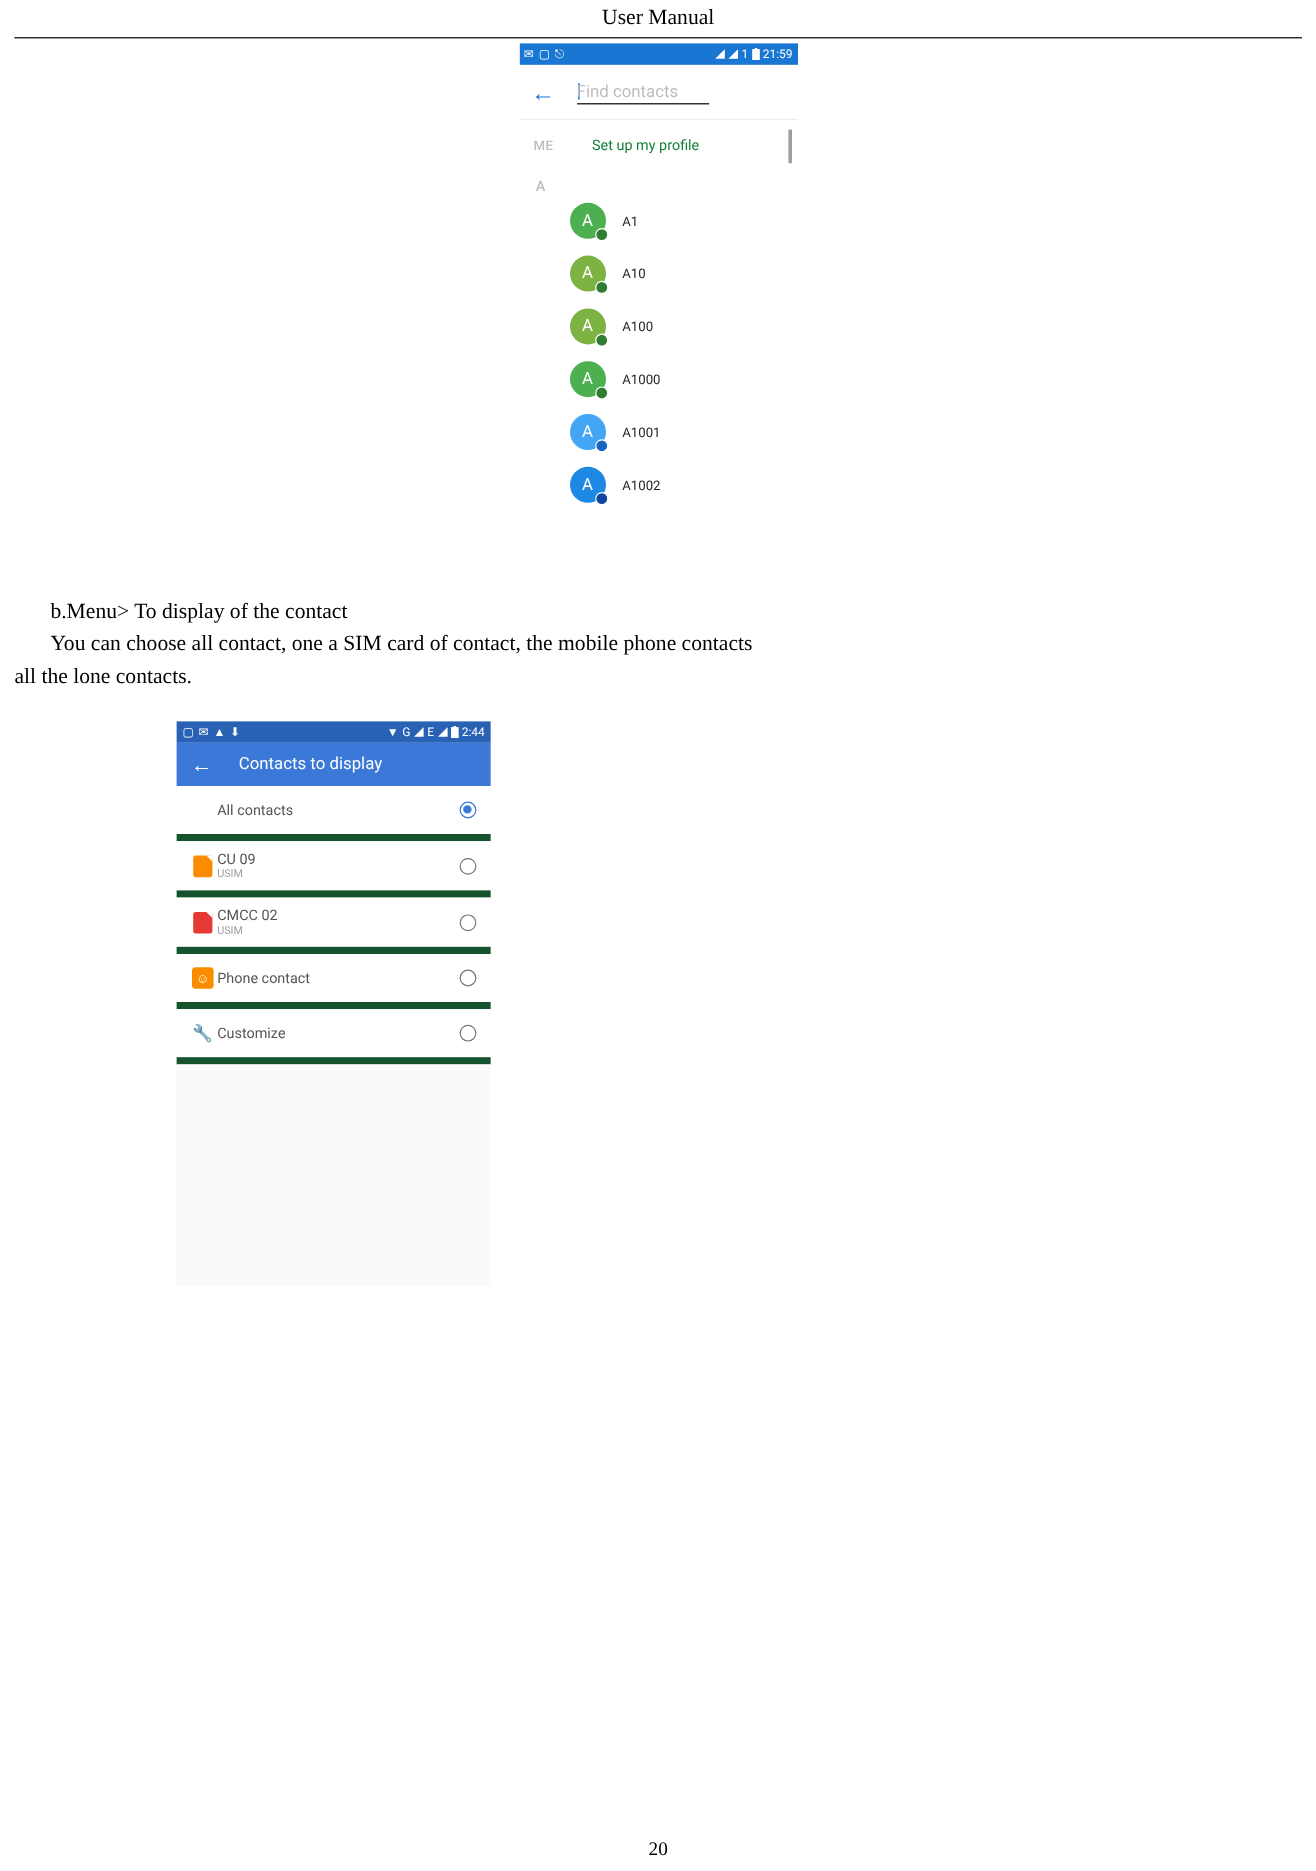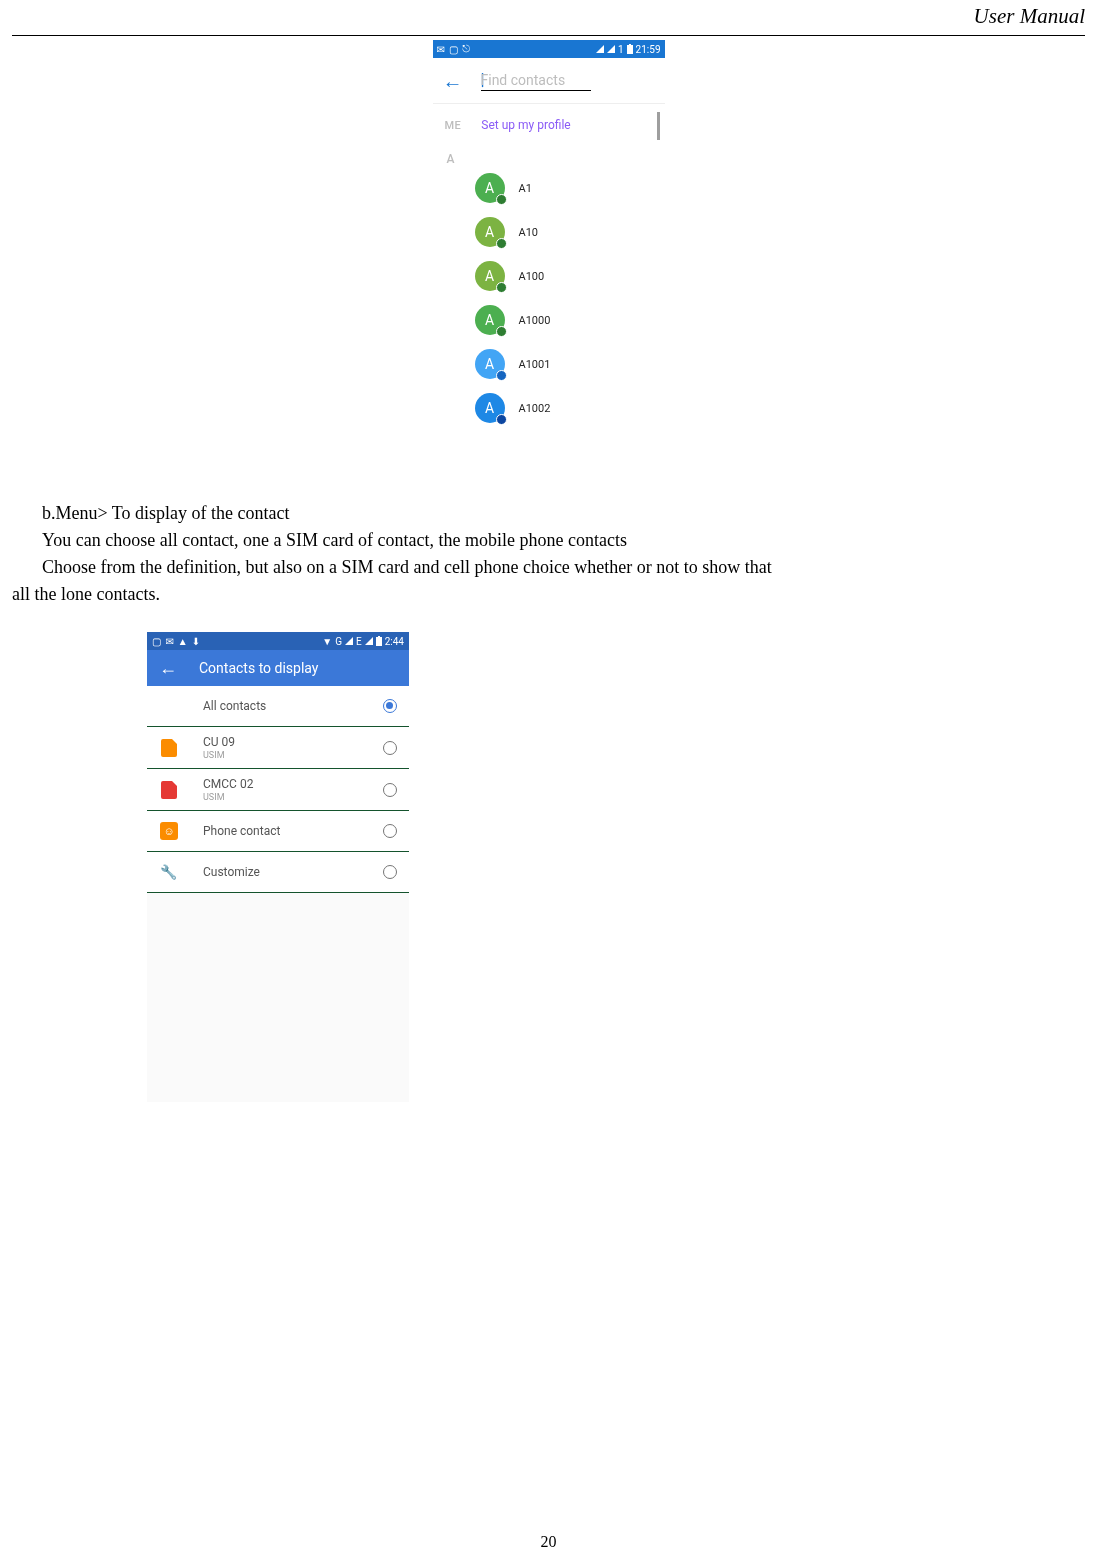--- a/index.html
+++ b/index.html
@@ -6,26 +6,25 @@
     body {
       font-family: "Times New Roman", serif;
       font-size: 16px;
       background: #fff;
       width: 1097px;
       height: 1559px;
       position: relative;
       padding: 0;
     }
     .page-header {
-      text-align: right;
-      font-size: 21px;
+      text-align: center;
+      font-size: 18px;
       padding: 4px 0 6px 0;
       border-bottom: 1px solid #000;
       margin: 0 12px;
-      font-style: italic;
     }
     .page-number {
       position: absolute;
       bottom: 8px;
       left: 50%;
       transform: translateX(-50%);
       font-size: 16px;
     }
     .content-text {
       margin: 40px 12px 17px 12px;
@@ -114,21 +113,21 @@
       font-weight: bold;
     }
     .me-row {
       display: flex;
       align-items: center;
       padding: 14px 12px;
       gap: 20px;
       border-bottom: none;
     }
     .me-label { color: #bdbdbd; font-size: 11px; font-weight: 500; letter-spacing: 0.5px; }
-    .me-text { color: #8b5cf6; font-size: 12px; }
+    .me-text { color: #15803d; font-size: 12px; margin-left: 12px; }
     .me-scroll {
       position: absolute;
       right: 5px;
       width: 2.5px;
       height: 28px;
       background: #9e9e9e;
     }
     .section-letter {
       color: #bdbdbd;
       font-size: 12px;
@@ -190,22 +189,22 @@
       gap: 22px;
       color: #fff;
     }
     .app-bar2 .back2 { font-size: 18px; }
     .app-bar2 .title2 { font-size: 14px; }
     .option-row {
       background: #fff;
       display: flex;
       align-items: center;
       padding: 8px 12px;
-      gap: 24px;
-      border-bottom: 1px solid #14532d;
+      gap: 2px;
+      border-bottom: 6px solid #14532d;
     }
     .option-row.tall { padding: 10px 12px; }
     .opt-icon {
       width: 20px; height: 20px;
       display: flex;
       align-items: center;
       justify-content: center;
       flex-shrink: 0;
     }
     .opt-icon.spacer { visibility: hidden; }
@@ -319,21 +318,20 @@
       <div class="contact-row">
         <div class="avatar-circle" style="background: rgb(30, 136, 229);">A<div class="mini" style="background: rgb(13, 71, 161);"></div></div>
         <span class="contact-name">A1002</span>
       </div>
     </div>
 </div>
 
 <div class="content-text">
   <p class="p1">b.Menu&gt; To display of the contact</p>
   <p class="p2">You can choose all contact, one a SIM card of contact, the mobile phone contacts</p>
-  <p class="p3 nowrap-line">Choose from the definition, but also on a SIM card and cell phone choice whether or not to show      that</p>
   <p class="trail">all the lone contacts.</p>
 </div>
 
 <div class="phone2-wrap">
   <div class="status-bar2">
     <div class="status-left">
       <span>▢</span>
       <span>✉</span>
       <span>▲</span>
       <span>⬇</span>

